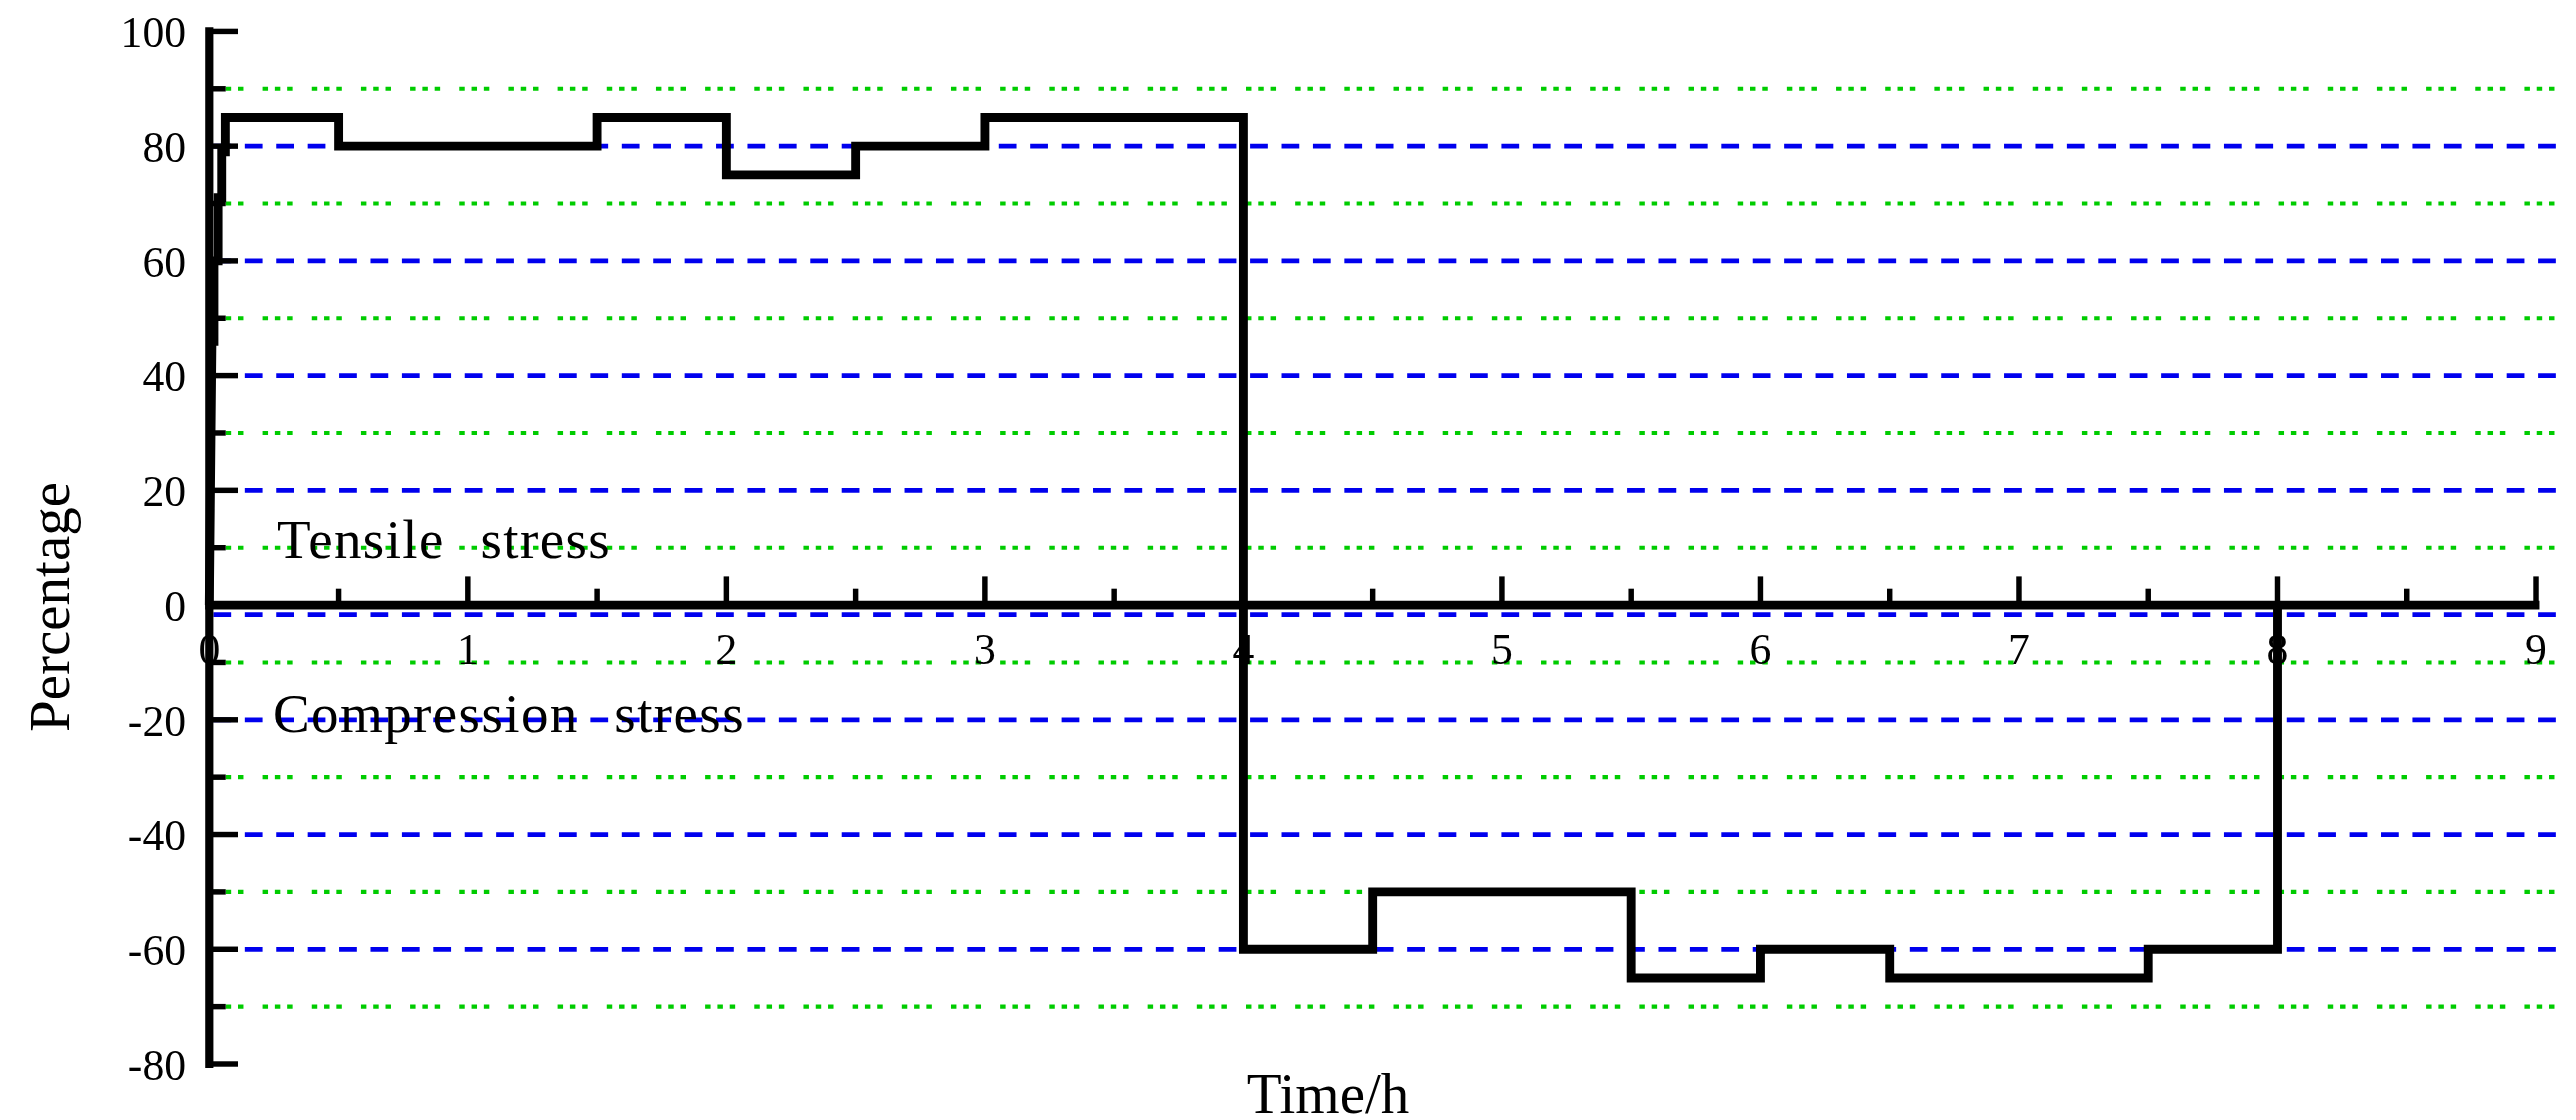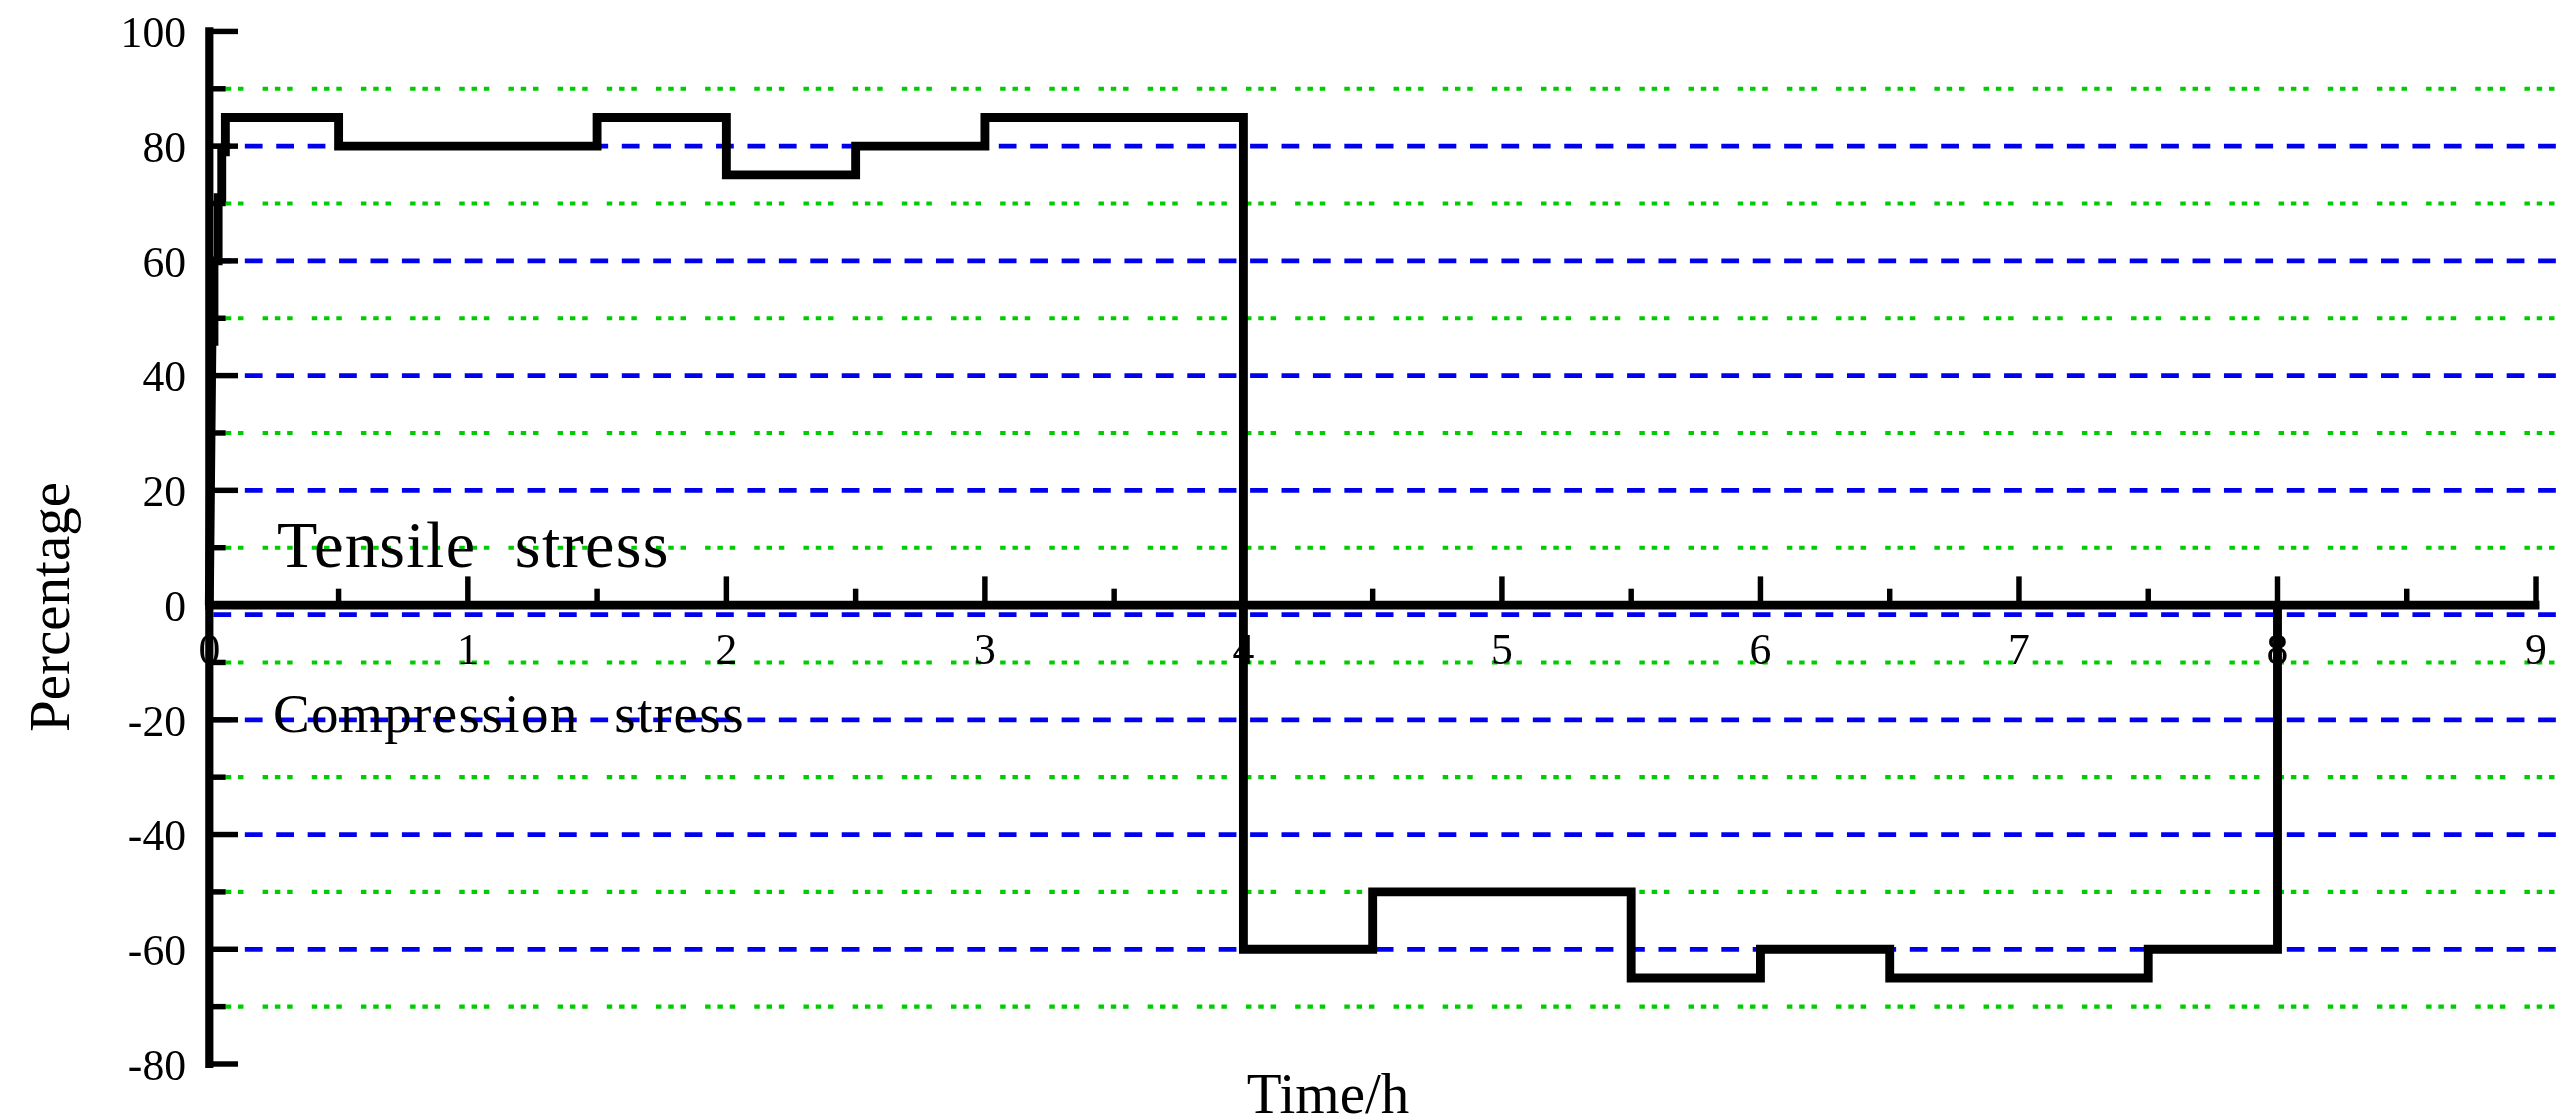--- a/index.html
+++ b/index.html
@@ -23,21 +23,21 @@
   .annotation {
     position: absolute;
     color: #000000;
     font-family: "Liberation Serif", serif;
     white-space: nowrap;
     line-height: 1;
   }
   .annotation.tensile {
     left: 277px;
     top: 512px;
-    font-size: 66px;
+    font-size: 55px;
     letter-spacing: 1.4px;
     word-spacing: 20.5px;
   }
   .annotation.compression {
     left: 273px;
     top: 686px;
     font-size: 55px;
     letter-spacing: 1.4px;
     word-spacing: 20.5px;
   }

